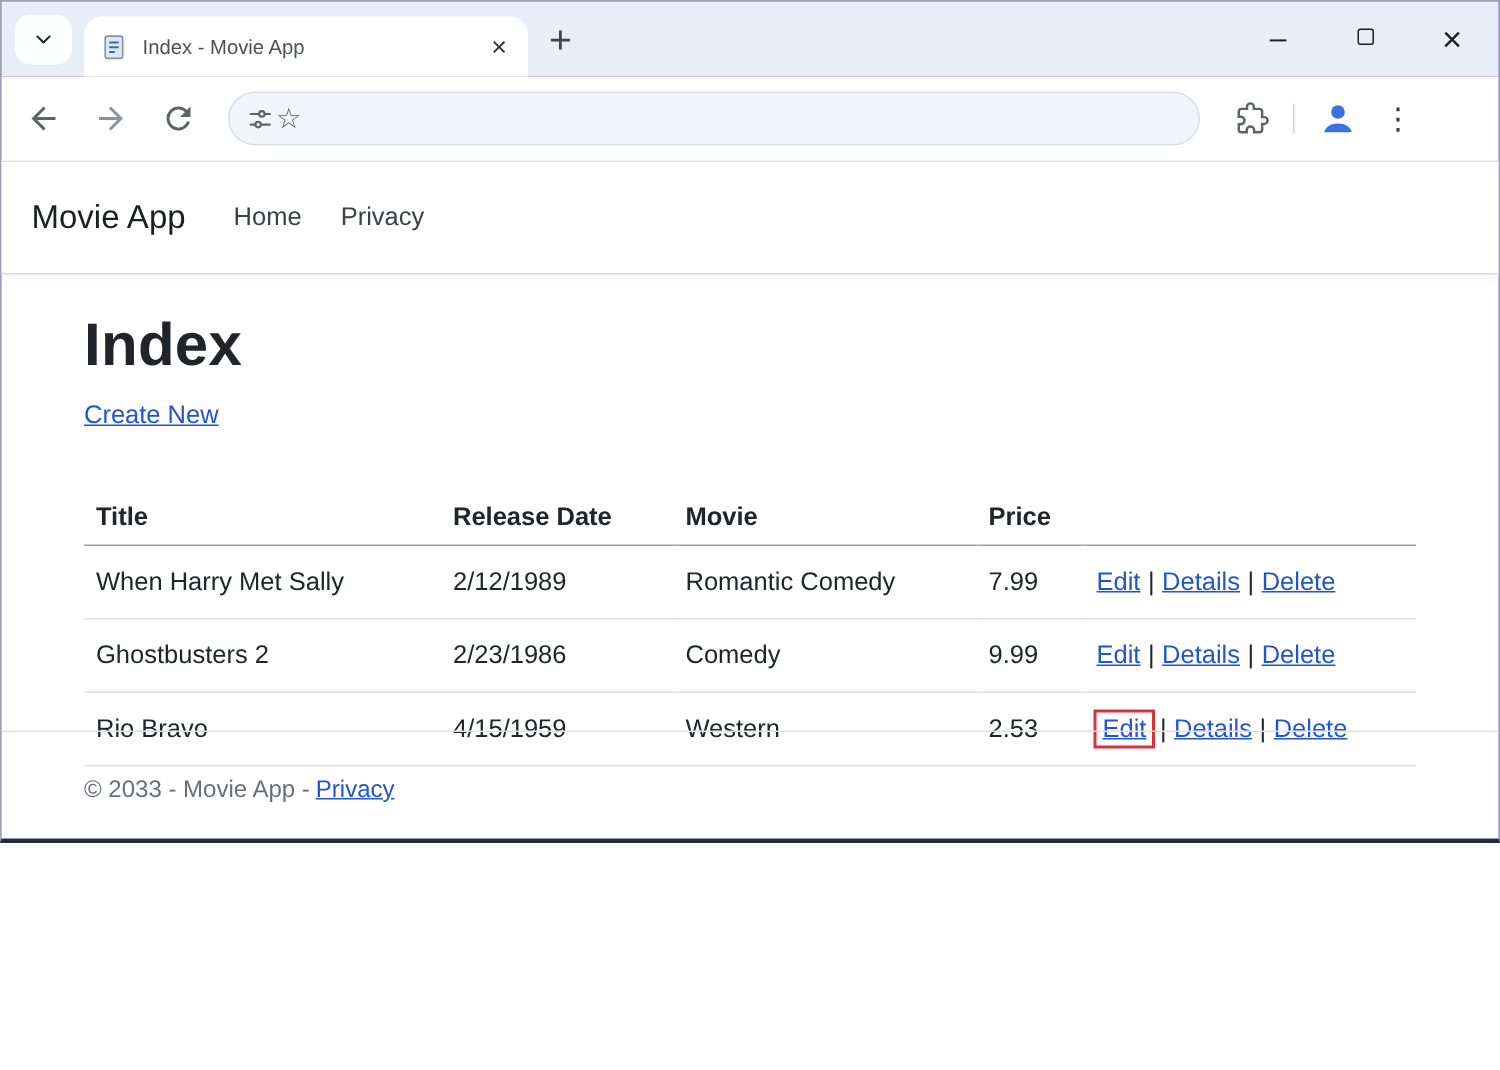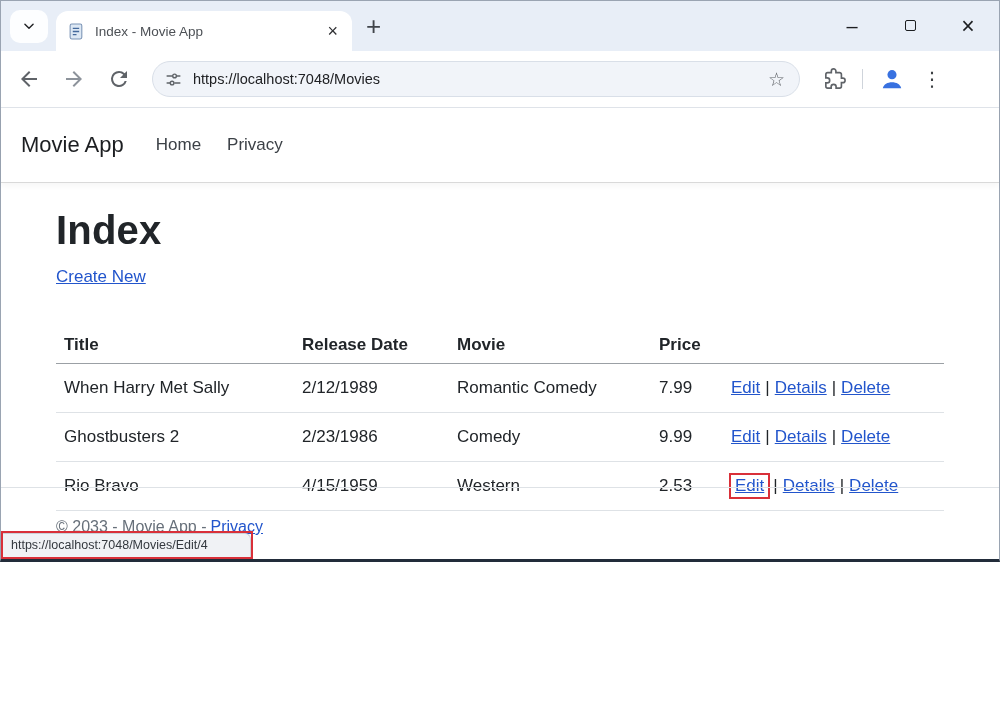--- a/index.html
+++ b/index.html
@@ -116,21 +116,20 @@
     <svg class="nav-icon" viewBox="0 0 24 24">
       <path d="M17.65 6.35A7.95 7.95 0 0 0 12 4a8 8 0 1 0 7.73 10h-2.08A6 6 0 1 1 12 6c1.66 0 3.14.69 4.22 1.78L13 11h7V4l-2.35 2.35z" fill="#5f6368"></path>
     </svg>
 
     <div class="omnibox">
       <svg width="17" height="17" viewBox="0 0 24 24">
         <path d="M3 7h7M16.5 7H21M3 17h4.5M14 17h7" stroke="#5f6368" stroke-width="2" fill="none" stroke-linecap="round"></path>
         <circle cx="13.5" cy="7" r="2.6" fill="none" stroke="#5f6368" stroke-width="2"></circle>
         <circle cx="10" cy="17" r="2.6" fill="none" stroke="#5f6368" stroke-width="2"></circle>
       </svg>
-      <span class="url">https://localhost:7048/Movies</span>
       <span class="star">☆</span>
     </div>
 
     <svg class="ext-icon" viewBox="0 0 24 24">
       <path d="M20.5 11H19V7c0-1.1-.9-2-2-2h-4V3.5C13 2.12 11.88 1 10.5 1S8 2.12 8 3.5V5H4c-1.1 0-1.99.9-1.99 2v3.8H3.5c1.49 0 2.7 1.21 2.7 2.7s-1.21 2.7-2.7 2.7H2V20c0 1.1.9 2 2 2h3.8v-1.5c0-1.49 1.21-2.7 2.7-2.7s2.7 1.21 2.7 2.7V22H17c1.1 0 2-.9 2-2v-4h1.5c1.38 0 2.5-1.12 2.5-2.5S21.88 11 20.5 11z" fill="none" stroke="#5f6368" stroke-width="1.8"></path>
     </svg>
     <span class="tb-sep"></span>
     <svg class="avatar" viewBox="0 0 24 24">
       <circle cx="12" cy="8" r="4.2" fill="#3871e0"></circle>
       <path d="M3.5 20.5c.8-3.6 4.4-5.5 8.5-5.5s7.7 1.9 8.5 5.5z" fill="#3871e0"></path>
@@ -196,19 +195,14 @@
           </tr>
         </tbody>
       </table>
     </main>
 
     <footer class="site-footer">
       <span>© 2033 - Movie App -</span><a>Privacy</a>
     </footer>
   </div>
 
-  <div class="status-annotation">
-    <div class="status-bubble">
-      <span>https://localhost:7048/Movies/Edit/4</span>
-    </div>
-  </div>
 
 </div>
 
 </body></html>

